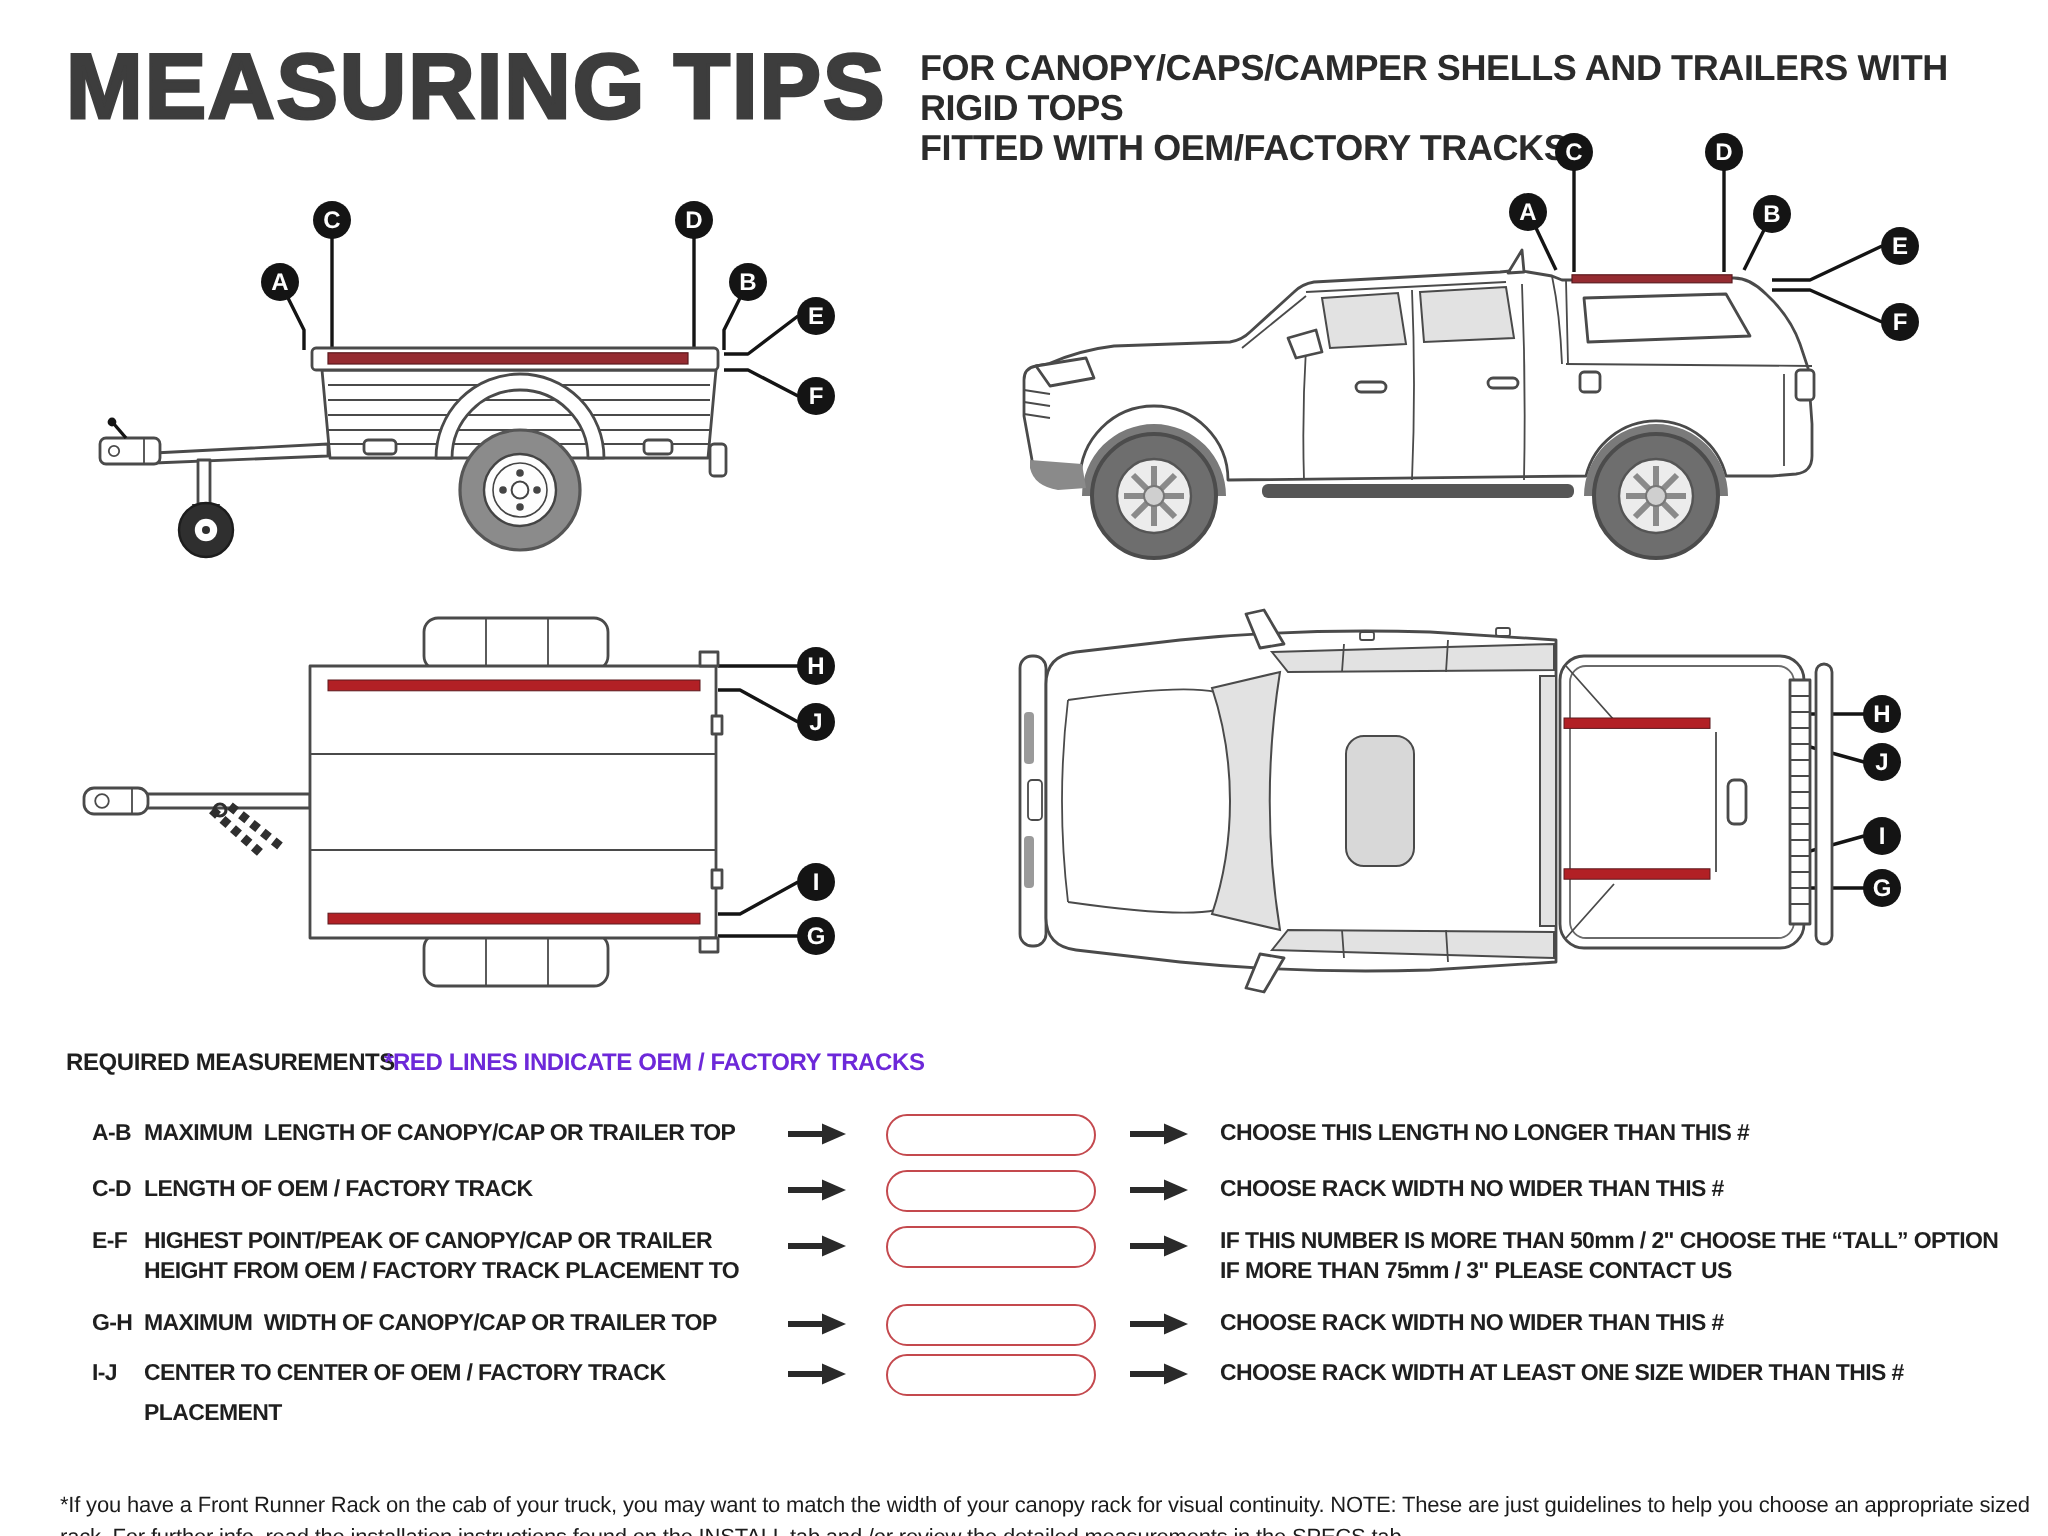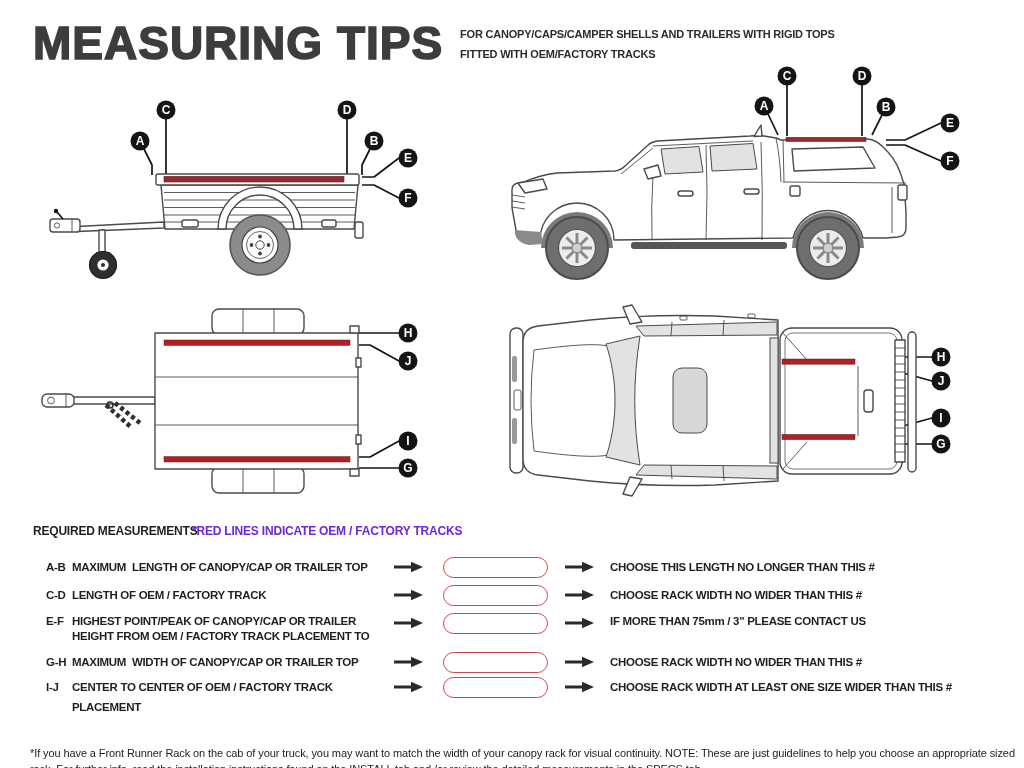--- a/index.html
+++ b/index.html
@@ -2,21 +2,21 @@
 <html><head>
 <meta charset="utf-8">
 <style>
   html,body{margin:0;padding:0;background:#ffffff;}
   .page{position:relative;width:1024px;height:768px;background:#fff;overflow:hidden;
         font-family:"Liberation Sans",sans-serif;color:#1f1f1f;}
 
   
   .title{position:absolute;left:33px;top:16px;font-size:46px;font-weight:bold;
          color:#3d3d3d;-webkit-text-stroke:1.6px #3d3d3d;letter-spacing:1px;white-space:nowrap;}
-  .subtitle{position:absolute;left:460px;top:24px;font-size:11px;font-weight:bold;
+  .subtitle{position:absolute;left:460px;top:24px;font-size:18px;font-weight:bold;
             color:#2b2b2b;line-height:20px;letter-spacing:-0.2px;}
 
   
   .fig{position:absolute;}
   .fig-trailer-side{left:22px;top:88px;}
   .fig-truck-side{left:495px;top:62px;}
   .fig-trailer-top{left:20px;top:302px;}
   .fig-truck-top{left:490px;top:298px;}
 
   .ldr{fill:none;stroke:#141414;stroke-width:1.7px;stroke-linejoin:round;}
@@ -370,20 +370,21 @@
     <svg class="arr arr1" style="top:3px;" width="30" height="18" viewBox="0 0 30 18">
         <path d="M0,9 H19" stroke="#2a2a2a" stroke-width="3"></path>
         <path d="M17,3.8 L29,9 L17,14.2 Z" fill="#2a2a2a"></path>
       </svg>
     <span class="pill" style="top:2px;"></span>
     <svg class="arr arr2" style="top:3px;" width="30" height="18" viewBox="0 0 30 18">
         <path d="M0,9 H19" stroke="#2a2a2a" stroke-width="3"></path>
         <path d="M17,3.8 L29,9 L17,14.2 Z" fill="#2a2a2a"></path>
       </svg>
     <span class="guid">
+      <div>IF THIS NUMBER IS MORE THAN 50mm / 2" CHOOSE THE “TALL” OPTION</div>
       <div>IF MORE THAN 75mm / 3" PLEASE CONTACT US</div>
     </span>
   </div>
 
   <div class="mrow" style="top:652px;height:20px;">
     <span class="code">G-H</span>
     <span class="desc"><span>MAXIMUM&nbsp; WIDTH OF CANOPY/CAP OR TRAILER TOP</span></span>
     <svg class="arr arr1" width="30" height="18" viewBox="0 0 30 18">
         <path d="M0,9 H19" stroke="#2a2a2a" stroke-width="3"></path>
         <path d="M17,3.8 L29,9 L17,14.2 Z" fill="#2a2a2a"></path>

